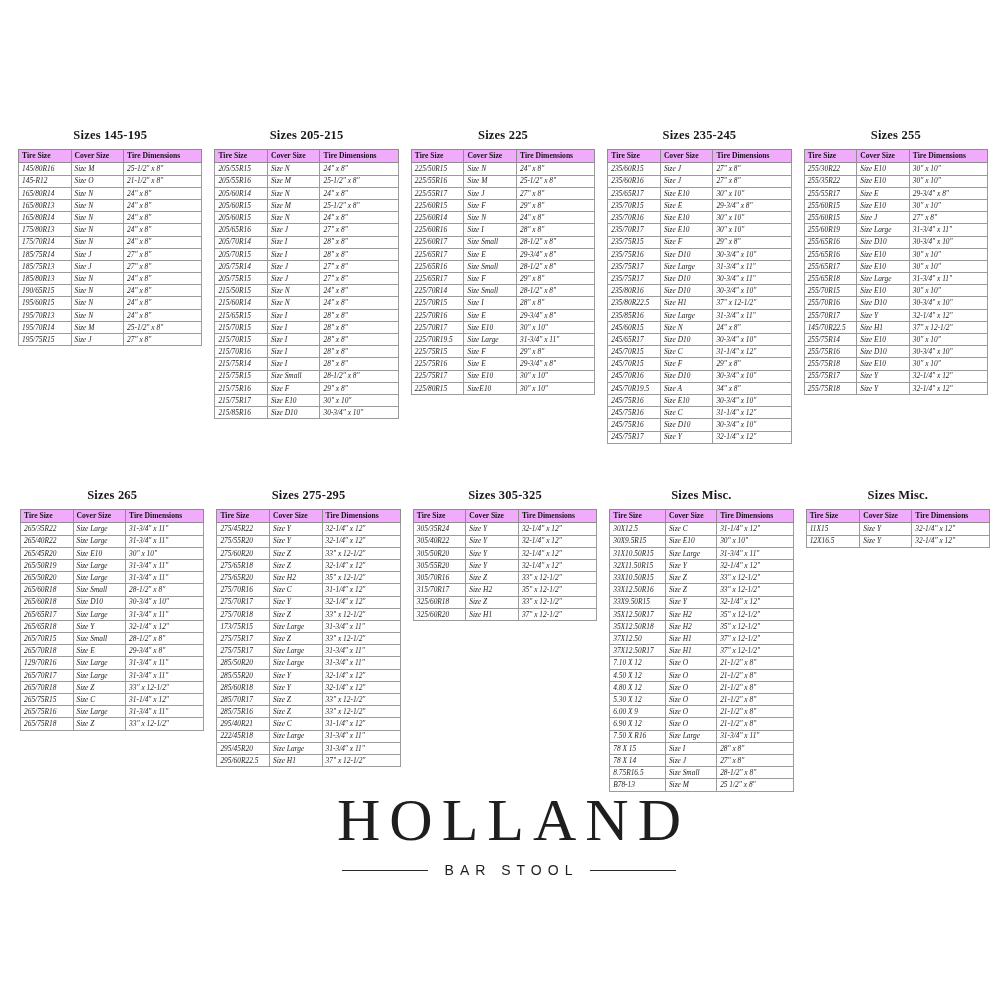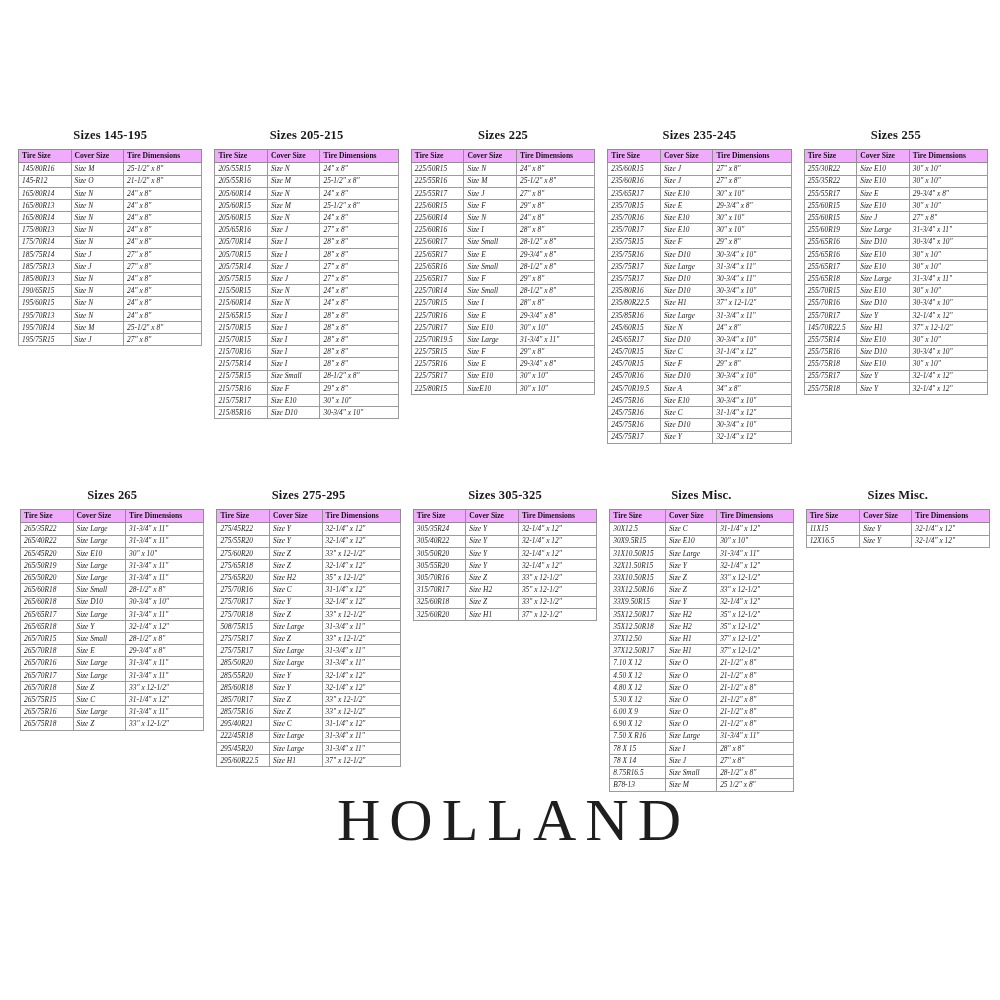--- a/index.html
+++ b/index.html
@@ -747,21 +747,21 @@
               <td class="c1">265/70R15</td>
               <td class="c2">Size Small</td>
               <td class="c3">28-1/2" x 8"</td>
             </tr>
             <tr>
               <td class="c1">265/70R18</td>
               <td class="c2">Size E</td>
               <td class="c3">29-3/4" x 8"</td>
             </tr>
             <tr>
-              <td class="c1">265/70R16</td>
+              <td class="c1">129/70R16</td>
               <td class="c2">Size Large</td>
               <td class="c3">31-3/4" x 11"</td>
             </tr>
             <tr>
               <td class="c1">265/70R17</td>
               <td class="c2">Size Large</td>
               <td class="c3">31-3/4" x 11"</td>
             </tr>
             <tr>
               <td class="c1">265/70R18</td>
@@ -832,21 +832,21 @@
               <td class="c1">275/70R17</td>
               <td class="c2">Size Y</td>
               <td class="c3">32-1/4" x 12"</td>
             </tr>
             <tr>
               <td class="c1">275/70R18</td>
               <td class="c2">Size Z</td>
               <td class="c3">33" x 12-1/2"</td>
             </tr>
             <tr>
-              <td class="c1">508/75R15</td>
+              <td class="c1">173/75R15</td>
               <td class="c2">Size Large</td>
               <td class="c3">31-3/4" x 11"</td>
             </tr>
             <tr>
               <td class="c1">275/75R17</td>
               <td class="c2">Size Z</td>
               <td class="c3">33" x 12-1/2"</td>
             </tr>
             <tr>
               <td class="c1">275/75R17</td>
@@ -1103,15 +1103,20 @@
               <td class="c2">Size Y</td>
               <td class="c3">32-1/4" x 12"</td>
             </tr>
           </tbody>
       </table>
     </div>
   </div>
 
   <div class="logo-wrap">
     <div class="logo-main">HOLLAND</div>
+    <div class="logo-sub-row">
+      <span class="logo-rule"></span>
+      <span class="logo-sub">BAR STOOL</span>
+      <span class="logo-rule"></span>
+    </div>
   </div>
 
 </div>
 
 </body></html>

